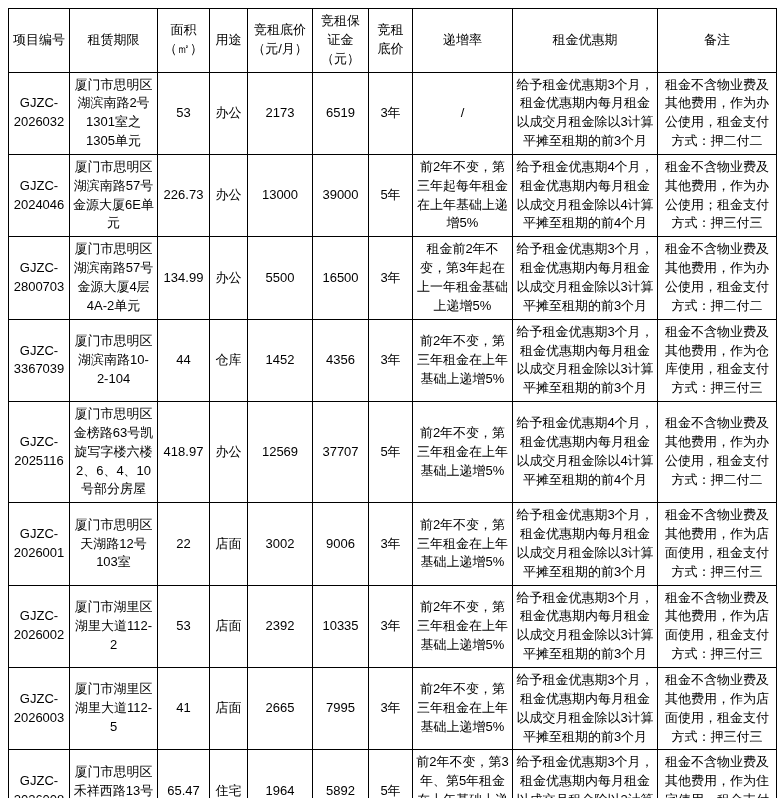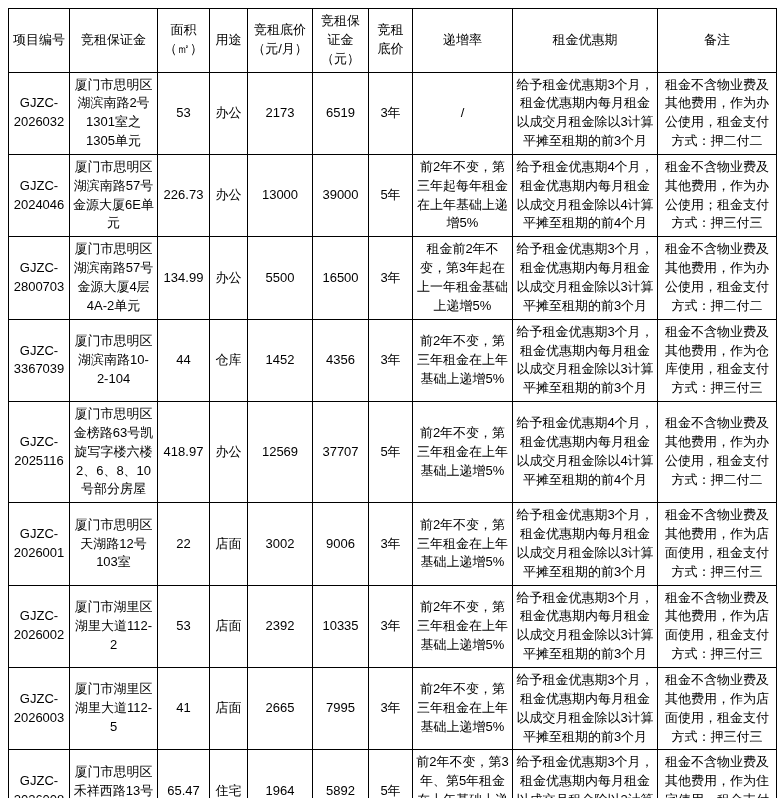--- a/index.html
+++ b/index.html
@@ -57,21 +57,21 @@
       <col class="c-rent">
         <col class="c-deposit">
         <col class="c-term">
         <col class="c-esc">
       <col class="c-discount">
         <col class="c-notes">
     </colgroup>
     <thead>
       <tr>
         <th>项目编号</th>
-        <th>竞租保证金</th>
+        <th>租赁期限</th>
         <th>面积（㎡）</th>
         <th>用途</th>
         <th>竞租底价（元/月）</th>
         <th>竞租保证金（元）</th>
         <th>竞租底价</th>
         <th>递增率</th>
         <th>租金优惠期</th>
         <th>备注</th>
       </tr>
     </thead>
@@ -119,21 +119,21 @@
     <td>仓库</td>
     <td>1452</td>
     <td>4356</td>
     <td>3年</td>
     <td>前2年不变，第三年租金在上年基础上递增5%</td>
     <td>给予租金优惠期3个月，租金优惠期内每月租金以成交月租金除以3计算平摊至租期的前3个月</td>
     <td>租金不含物业费及其他费用，作为仓库使用，租金支付方式：押三付三</td>
   </tr>
         <tr>
     <td class="cell-id">GJZC-2025116</td>
-    <td>厦门市思明区金榜路63号凯旋写字楼六楼2、6、8、10号部分房屋</td>
+    <td>厦门市思明区金榜路63号凯旋写字楼六楼2、6、4、10号部分房屋</td>
     <td>418.97</td>
     <td>办公</td>
     <td>12569</td>
     <td>37707</td>
     <td>5年</td>
     <td>前2年不变，第三年租金在上年基础上递增5%</td>
     <td>给予租金优惠期4个月，租金优惠期内每月租金以成交月租金除以4计算平摊至租期的前4个月</td>
     <td>租金不含物业费及其他费用，作为办公使用，租金支付方式：押二付二</td>
   </tr>
         <tr>

